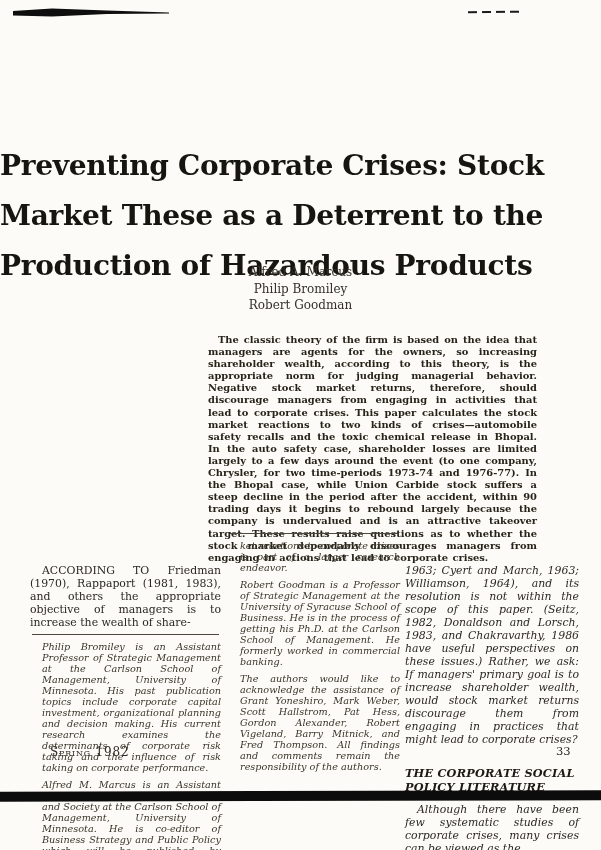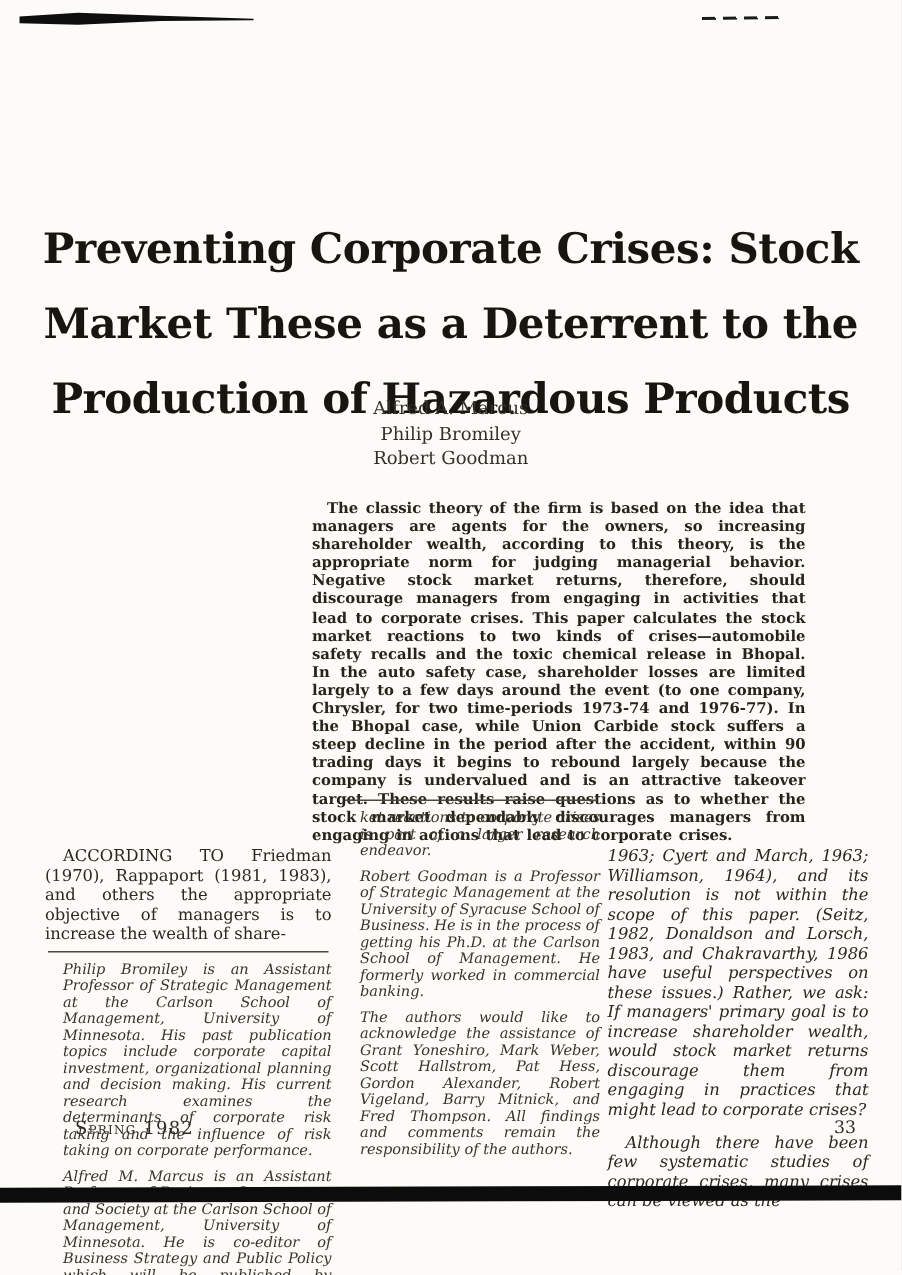--- a/index.html
+++ b/index.html
@@ -23,21 +23,21 @@
     transform: rotate(-0.6deg);
   }
   .bottom-bar {
     position: absolute; left: -2px; top: 791px; width: 606px; height: 10px;
     background: #0c0c0c; transform: rotate(-0.15deg);
   }
 
   
   .title {
     position: absolute; left: 0; top: 141px; width: 601px;
-    text-align: center; font-weight: 700; font-size: 28px; line-height: 50px;
+    text-align: left; font-weight: 700; font-size: 28px; line-height: 50px;
     letter-spacing: -0.3px; color: #17150f;
   }
   .authors {
     position: absolute; left: 0; top: 264px; width: 601px;
     text-align: center; font-size: 12px; line-height: 16.5px; color: #33302a;
   }
 
   
   .abstract {
     position: absolute; left: 208px; top: 334px; width: 329px;
@@ -109,20 +109,21 @@
 
   <div class="col col-2">
     <hr class="footrule">
     <p class="footnote">ket reactions to corporate crises is part of a larger research endeavor.</p>
     <p class="footnote">Robert Goodman is a Professor of Strategic Management at the University of Syracuse School of Business. He is in the process of getting his Ph.D. at the Carlson School of Management. He formerly worked in commercial banking.</p>
     <p class="footnote">The authors would like to acknowledge the assistance of Grant Yoneshiro, Mark Weber, Scott Hallstrom, Pat Hess, Gordon Alexander, Robert Vigeland, Barry Mitnick, and Fred Thompson. All findings and comments remain the responsibility of the authors.</p>
   </div>
 
   <div class="col col-3">
     <p class="para">1963; Cyert and March, 1963; Williamson, 1964), and its resolution is not within the scope of this paper. (Seitz, 1982, Donaldson and Lorsch, 1983, and Chakravarthy, 1986 have useful perspectives on these issues.) Rather, we ask: If managers' primary goal is to increase shareholder wealth, would stock market returns discourage them from engaging in practices that might lead to corporate crises?</p>
+    <h2 class="section-heading">THE CORPORATE SOCIAL POLICY LITERATURE</h2>
     <p class="para indent para-2">Although there have been few systematic studies of corporate crises, many crises can be viewed as the</p>
   </div>
 
   <div class="footer-issue">Spring 1982</div>
   <div class="footer-page">33</div>
 
   <div class="bottom-bar"></div>
 
 </div>
 

